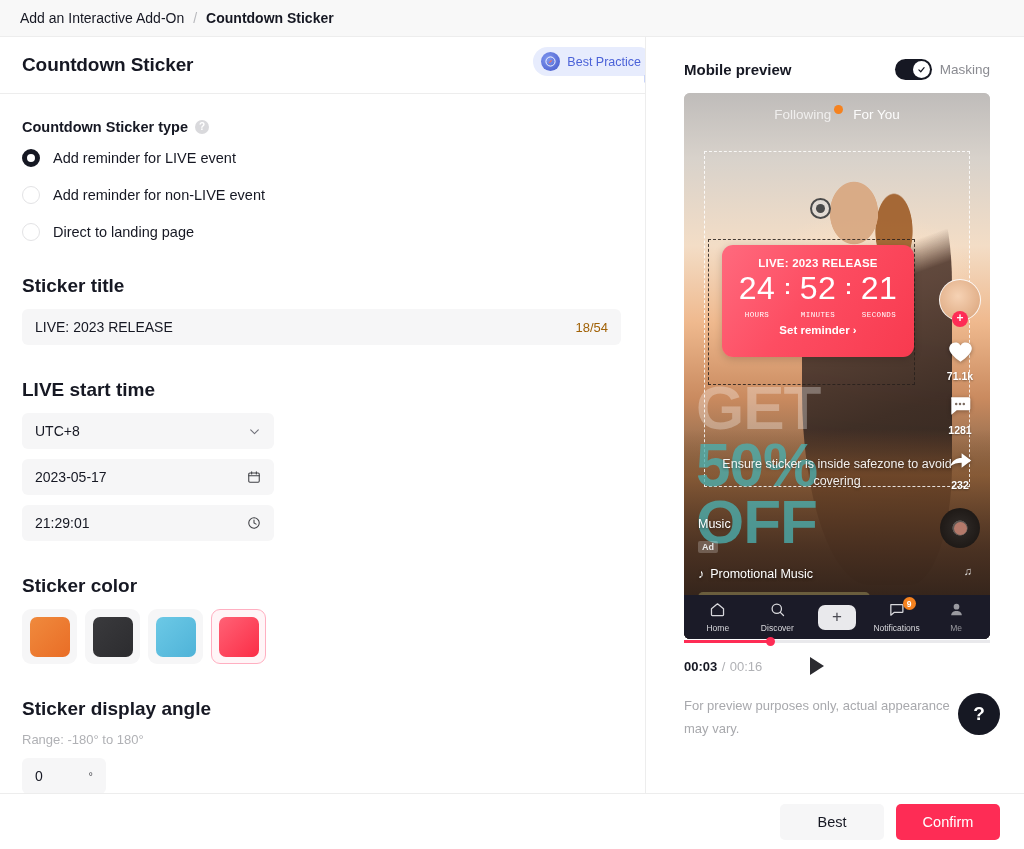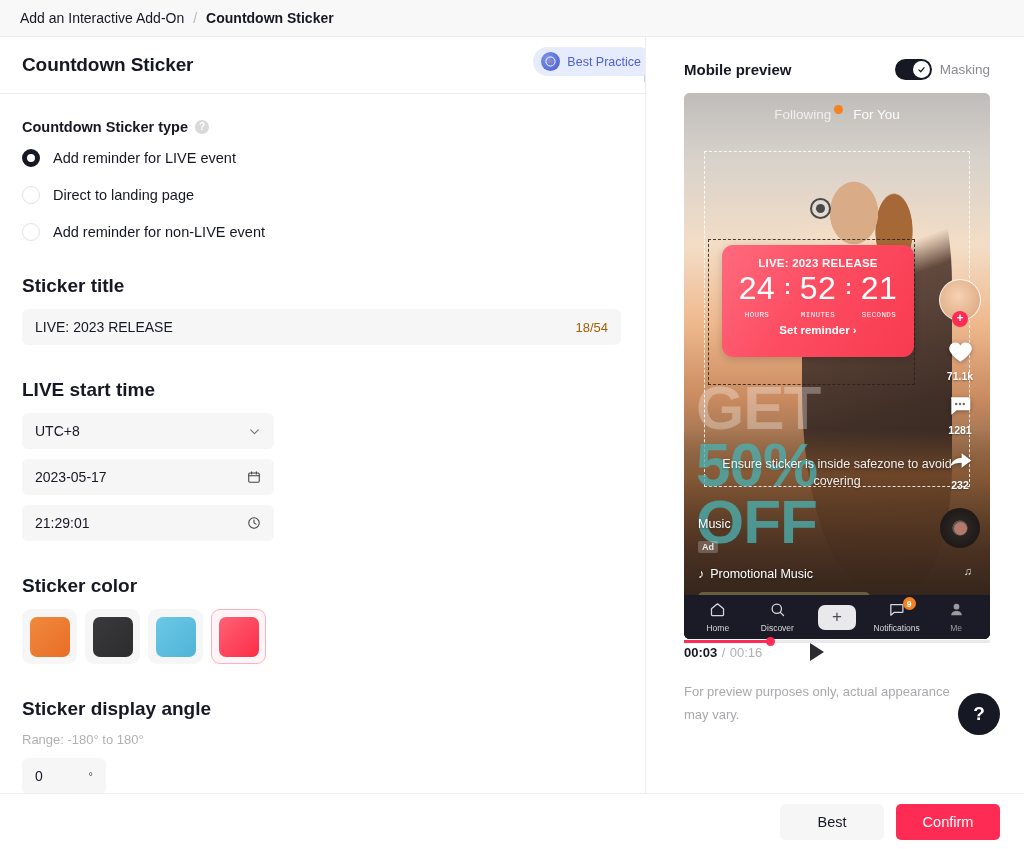--- a/index.html
+++ b/index.html
@@ -331,21 +331,21 @@
   .progress {
     width: 306px; height: 3px; background: #e9e9ec; position:relative; margin-top: 1px;
   }
   .progress .bar { position:absolute; left:0; top:0; height:3px; background:#fe2c55; }
   .progress .handle {
     position:absolute; top:-3px; width: 9px; height: 9px; border-radius:50%; background:#fe2c55;
   }
 
   .time-row {
     display:flex; align-items:flex-start; gap: 48px;
-    width: 306px;
+    margin-top: 14px; width: 306px;
   }
   .t-cur { font-size: 13px; font-weight: 700; color:#161823; }
   .t-sep { font-size: 13px; color:#b0b1b5; }
   .t-tot { font-size: 13px; color:#b0b1b5; }
   .play-btn {
     width:0; height:0;
     border-left: 14px solid #2b2b30;
     border-top: 9px solid transparent;
     border-bottom: 9px solid transparent;
     cursor:pointer;
@@ -413,25 +413,25 @@
           <span>Countdown Sticker type</span>
           <span class="help-dot">?</span>
         </div>
 
         <div class="radio-row">
           <span class="radio on"></span>
           <span class="radio-label">Add reminder for LIVE event</span>
         </div>
         <div class="radio-row">
           <span class="radio"></span>
-          <span class="radio-label">Direct to landing page</span>
+          <span class="radio-label">Add reminder for non-LIVE event</span>
         </div>
         <div class="radio-row">
           <span class="radio"></span>
-          <span class="radio-label">Add reminder for non-LIVE event</span>
+          <span class="radio-label">Direct to landing page</span>
         </div>
 
         <div class="sec">
           <div class="sec-title">Sticker title</div>
           <div class="field wide">
             <span class="grow">LIVE: 2023 RELEASE</span>
             <span class="counter">18/54</span>
           </div>
         </div>
 

